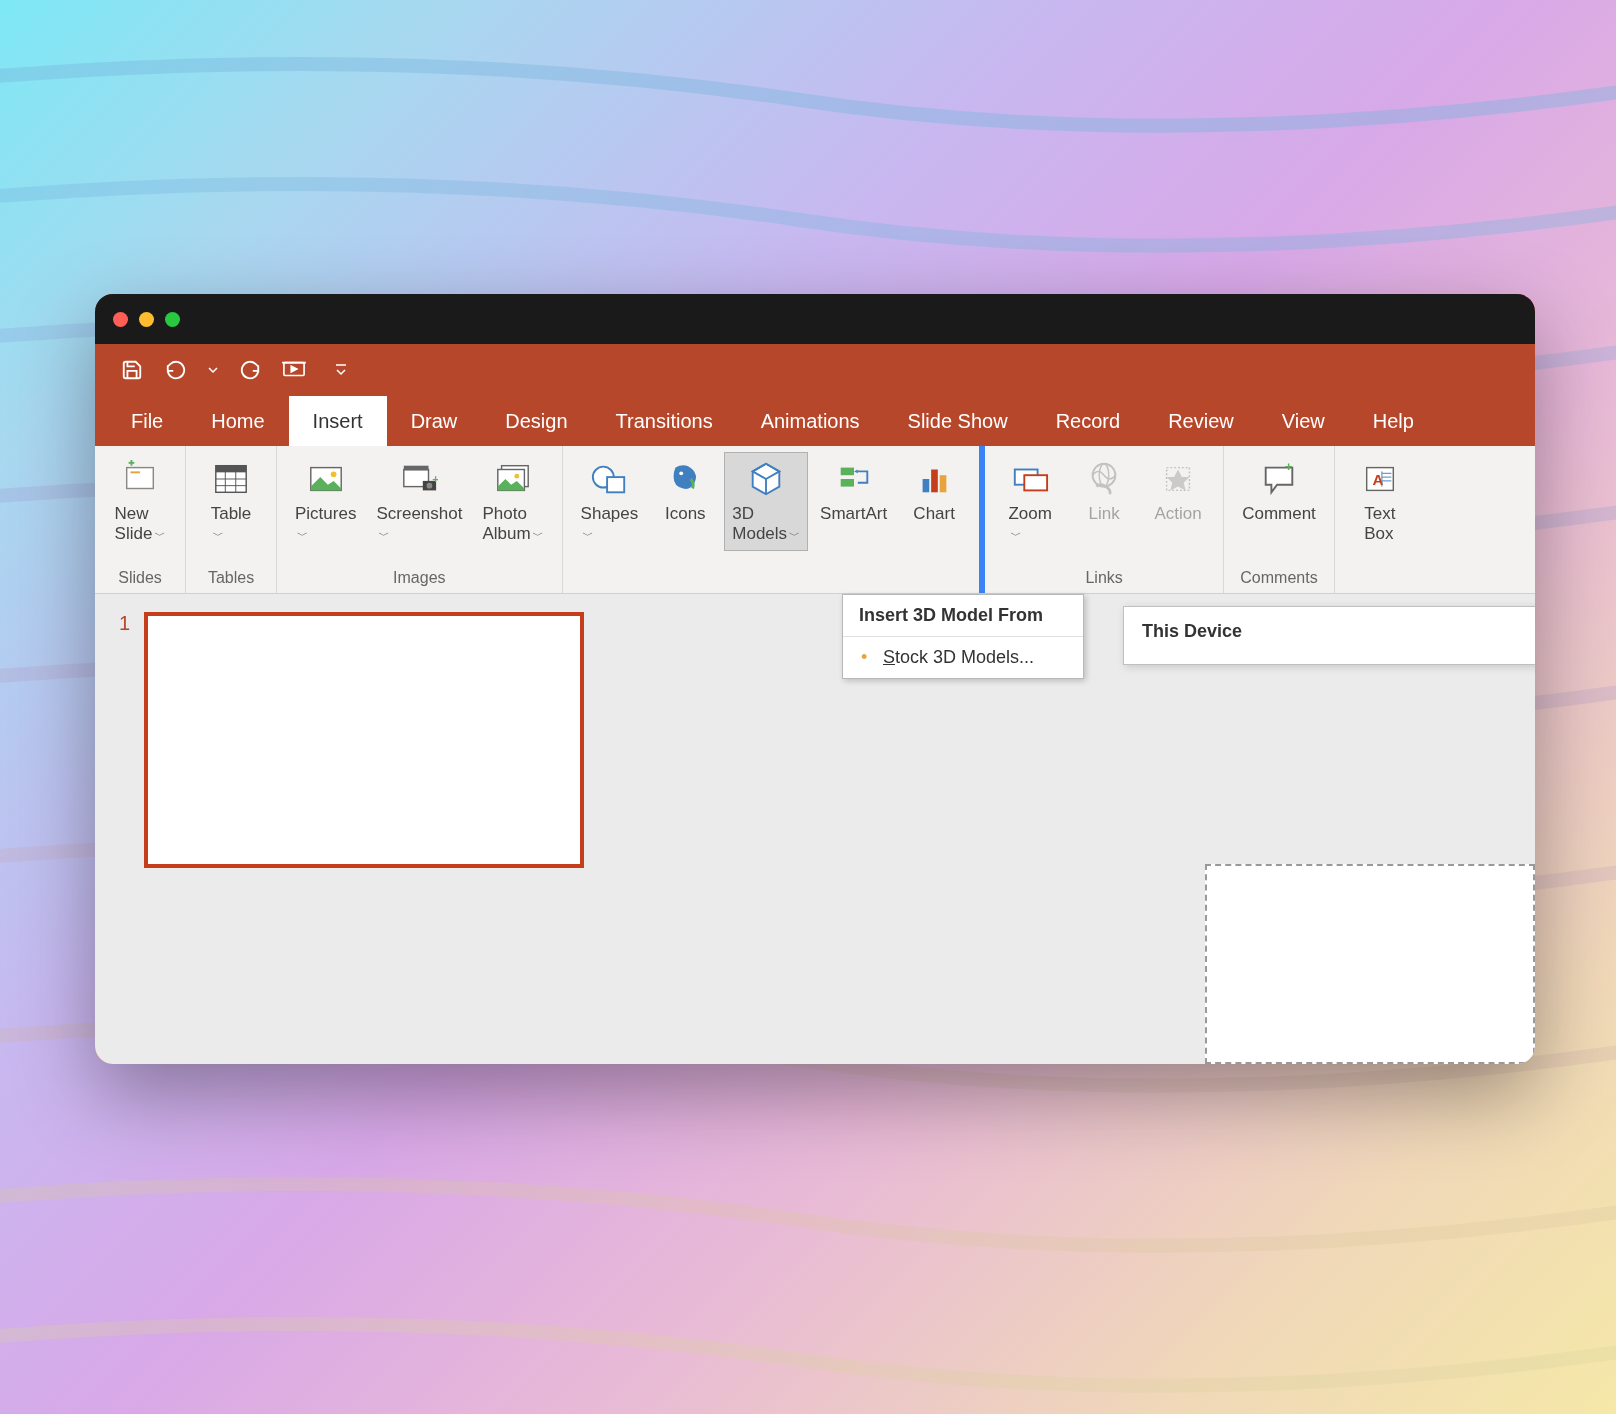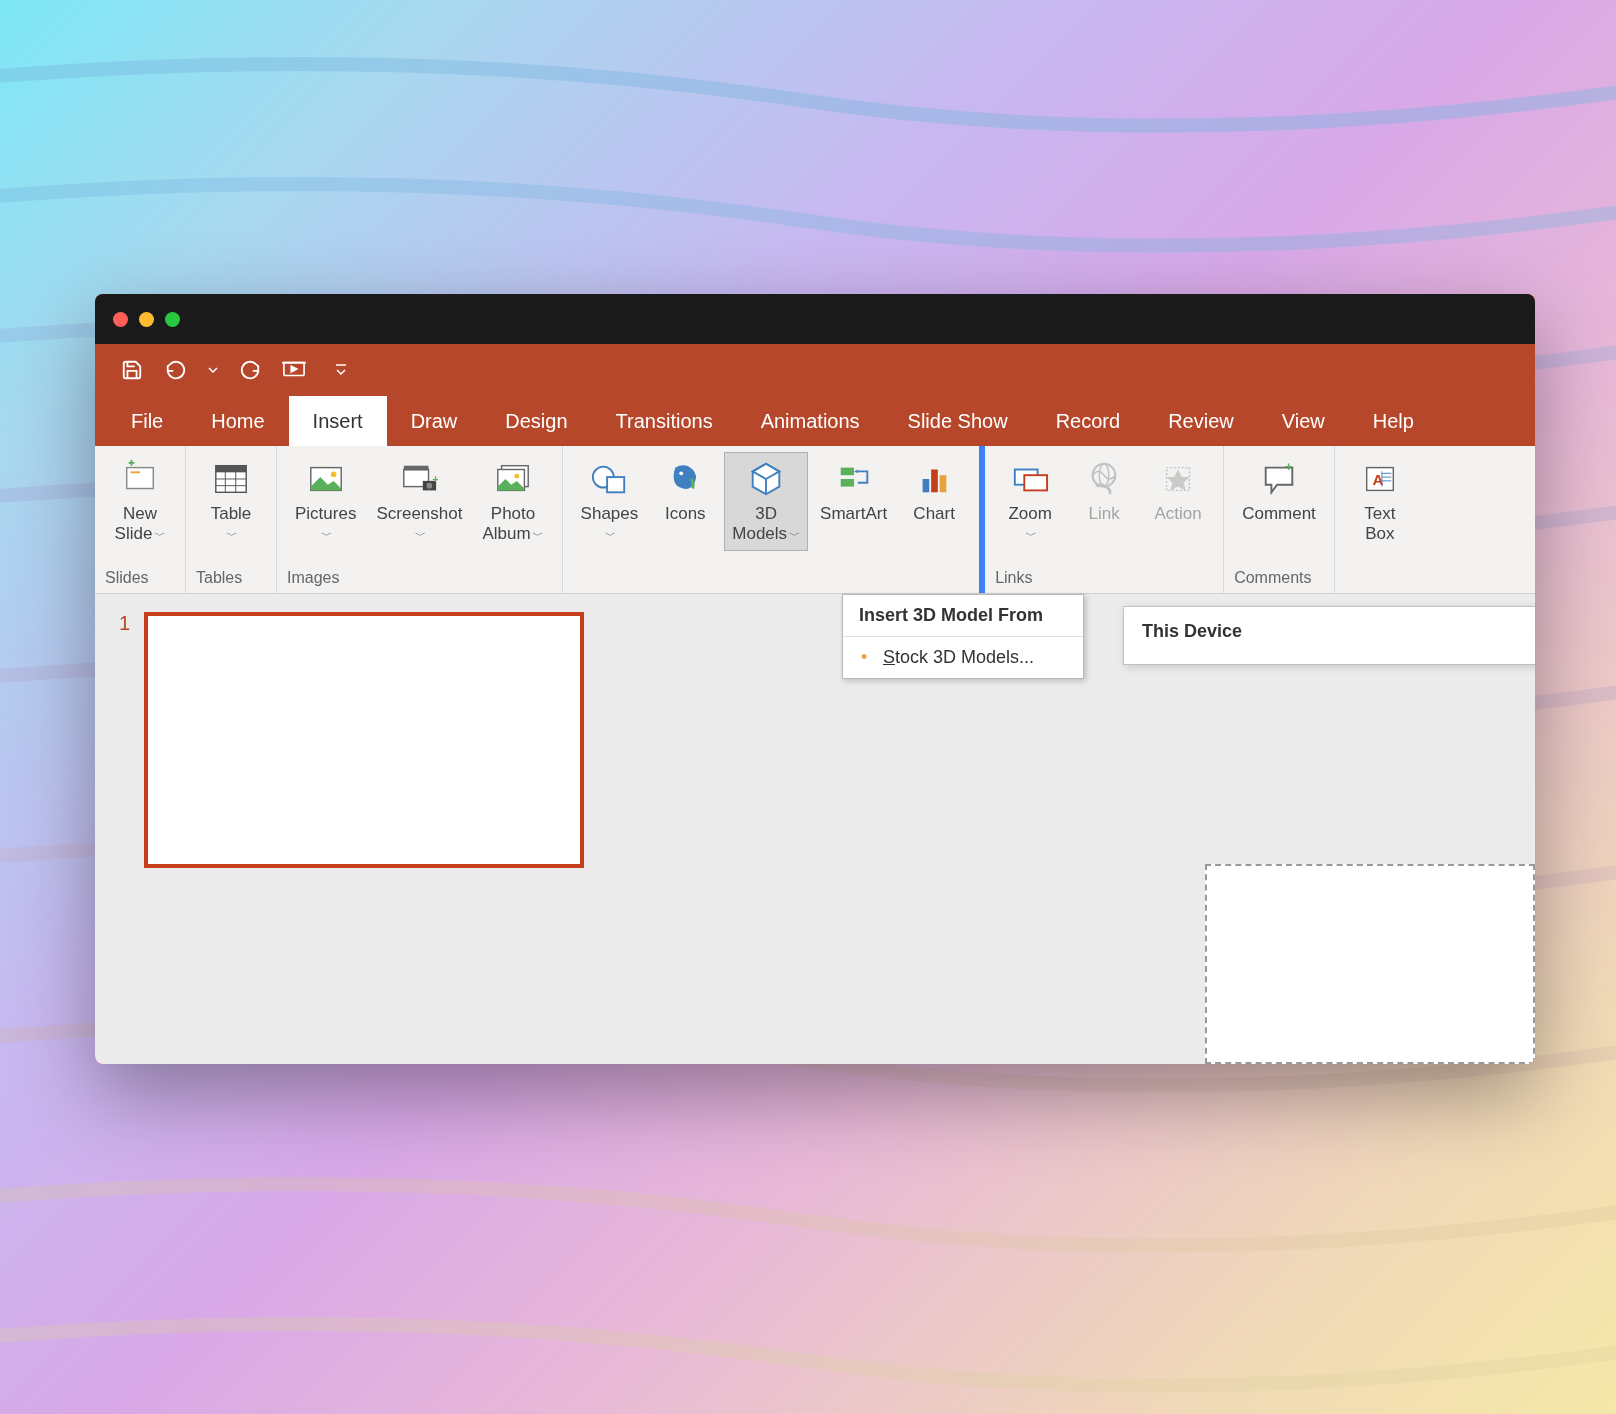--- a/index.html
+++ b/index.html
@@ -1,34 +1,34 @@
 <!DOCTYPE html>
 <html><head>
 <meta charset="utf-8">
 <style>
 *{margin:0;padding:0;box-sizing:border-box;font-family:'Segoe UI',Arial,sans-serif}
 body{width:1616px;height:1414px;background:linear-gradient(135deg,#7de8f5 0%,#a8d8f0 15%,#c8b8f0 35%,#d8a8e8 50%,#e8b8d8 65%,#f0d8b8 85%,#f5e8a8 100%);position:relative;overflow:hidden}
 .waves{position:absolute;inset:0;z-index:0}
-.app-window{position:absolute;left:95px;top:294px;width:1440px;height:770px;border-radius:8px;overflow:hidden;box-shadow:0 30px 80px rgba(0,0,0,0.35);background:#ef4444}
+.app-window{position:absolute;left:95px;top:294px;width:1440px;height:770px;border-radius:18px;overflow:hidden;box-shadow:0 30px 80px rgba(0,0,0,0.35);background:#ef4444}
 .titlebar{height:50px;background:#1a1a1a;display:flex;align-items:center;padding:0 18px;gap:11px}
 .traffic-light{width:15px;height:15px;border-radius:50%}
 .tl-red{background:#ff5f57}.tl-yellow{background:#febc2e}.tl-green{background:#28c840}
 .qat{height:52px;background:#b7472a;display:flex;align-items:center;padding:0 24px;gap:18px}
 .qat-btn{width:26px;height:26px;display:flex;align-items:center;justify-content:center;color:#fff;cursor:pointer}
 .tabs{height:50px;background:#b7472a;display:flex;align-items:flex-end;padding:0 12px}
 .tab{padding:12px 24px;color:#fff;font-size:20px;cursor:pointer;height:50px;display:flex;align-items:center}
 .tab.active{background:#fff;color:#333}
 .ribbon{height:148px;background:#f3f2f1;border-bottom:1px solid #d0d0d0;display:flex;padding:0;overflow:hidden}
 .ribbon-group{display:flex;flex-direction:column;border-right:1px solid #d8d8d8;padding:6px 10px 4px}
 .ribbon-group-items{display:flex;gap:4px;flex:1;align-items:flex-start}
-.ribbon-group-label{font-size:16px;color:#666;padding:4px 0 2px}
+.ribbon-group-label{text-align:center;font-size:16px;color:#666;padding:4px 0 2px}
 .ribbon-btn{display:flex;flex-direction:column;align-items:center;justify-content:flex-start;padding:6px 8px;cursor:pointer;min-width:70px}
 .ribbon-btn.active{background:#d8d8d8;border:1px solid #b0b0b0;padding:5px 7px}
 .ribbon-icon{width:42px;height:42px;display:flex;align-items:center;justify-content:center;margin-bottom:4px}
-.ribbon-label{font-size:17px;color:#444;text-align:center;line-height:1.2;white-space:nowrap}
+.ribbon-label{font-size:17px;color:#444;text-align:left;line-height:1.2;white-space:nowrap}
 .chev{font-size:11px;color:#666;margin-left:2px}
 .workspace{display:flex;height:470px}
 .slide-panel{width:580px;background:#ebebeb;padding:18px 24px}
 .slide-entry{display:flex;gap:14px}
 .slide-num{font-size:20px;color:#b7472a}
 .slide-thumb{width:440px;height:256px;background:#fff;border:4px solid #c43e1c}
 .canvas-area{flex:1;background:#ebebeb;position:relative}
 .slide-placeholder{position:absolute;right:0;bottom:0;width:330px;height:200px;border:2px dashed #999;background:#fff}
 .dropdown{position:absolute;left:747px;top:300px;width:242px;background:#fff;border:1px solid #b8b8b8;box-shadow:2px 2px 6px rgba(0,0,0,0.2);z-index:100}
 .dropdown-header{padding:10px 16px;font-weight:600;font-size:18px;color:#333;border-bottom:1px solid #e0e0e0}

